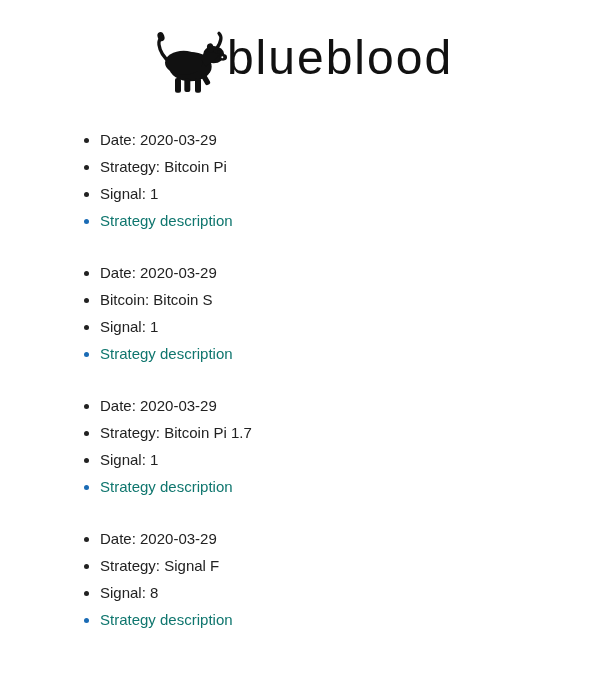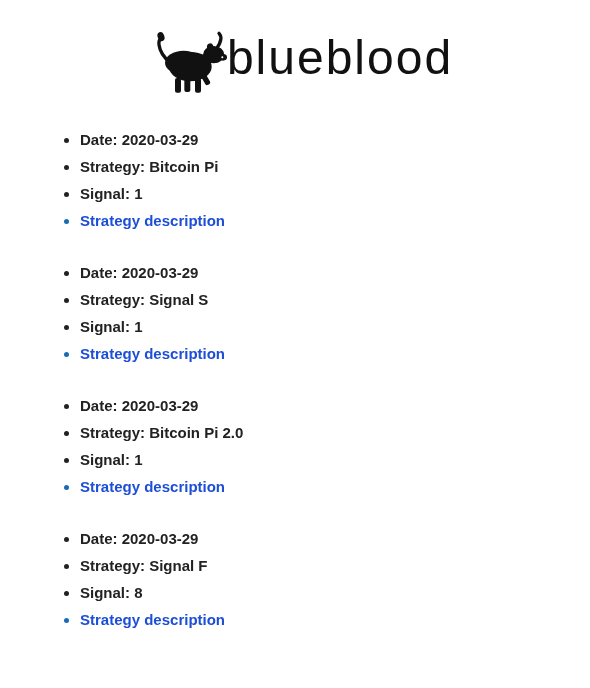--- a/index.html
+++ b/index.html
@@ -38,22 +38,21 @@
     .logo-text {
       font-size: 48px;
       font-weight: 300;
       letter-spacing: 2px;
       color: #111;
       font-family: 'Segoe UI Light', 'Helvetica Neue', Arial, sans-serif;
       line-height: 1;
     }
 
     .content {
-      padding: 20px 50px 20px 60px;
-      font-weight: bold;
+      padding: 20px 50px 20px 80px;
     }
 
     .strategy-block {
       margin-bottom: 28px;
     }
 
     ul.strategy-list {
       list-style: disc;
       padding-left: 20px;
     }
@@ -65,21 +64,21 @@
       line-height: 1.6;
     }
 
     ul.strategy-list li.link-item {
       color: #1a6bb5;
       cursor: pointer;
       text-decoration: none;
     }
 
     ul.strategy-list li.link-item a {
-      color: #1d4ed8;
+      color: #0f766e;
       text-decoration: none;
     }
   </style>
 </head>
 <body>
 
 <div class="header">
   <div class="logo-container">
     <svg class="bull-svg" viewBox="0 0 120 110" xmlns="http://www.w3.org/2000/svg">
 
@@ -126,29 +125,29 @@
       <ul class="strategy-list">
         <li>Date: 2020-03-29</li>
         <li>Strategy: Bitcoin Pi</li>
         <li>Signal: 1</li>
         <li class="link-item"><a href="#">Strategy description</a></li>
       </ul>
     </div>
     <div class="strategy-block">
       <ul class="strategy-list">
         <li>Date: 2020-03-29</li>
-        <li>Strategy: Signal S</li>
+        <li>Bitcoin: Bitcoin S</li>
         <li>Signal: 1</li>
         <li class="link-item"><a href="#">Strategy description</a></li>
       </ul>
     </div>
     <div class="strategy-block">
       <ul class="strategy-list">
         <li>Date: 2020-03-29</li>
-        <li>Strategy: Bitcoin Pi 2.0</li>
+        <li>Strategy: Bitcoin Pi 1.7</li>
         <li>Signal: 1</li>
         <li class="link-item"><a href="#">Strategy description</a></li>
       </ul>
     </div>
     <div class="strategy-block">
       <ul class="strategy-list">
         <li>Date: 2020-03-29</li>
         <li>Strategy: Signal F</li>
         <li>Signal: 8</li>
         <li class="link-item"><a href="#">Strategy description</a></li>

